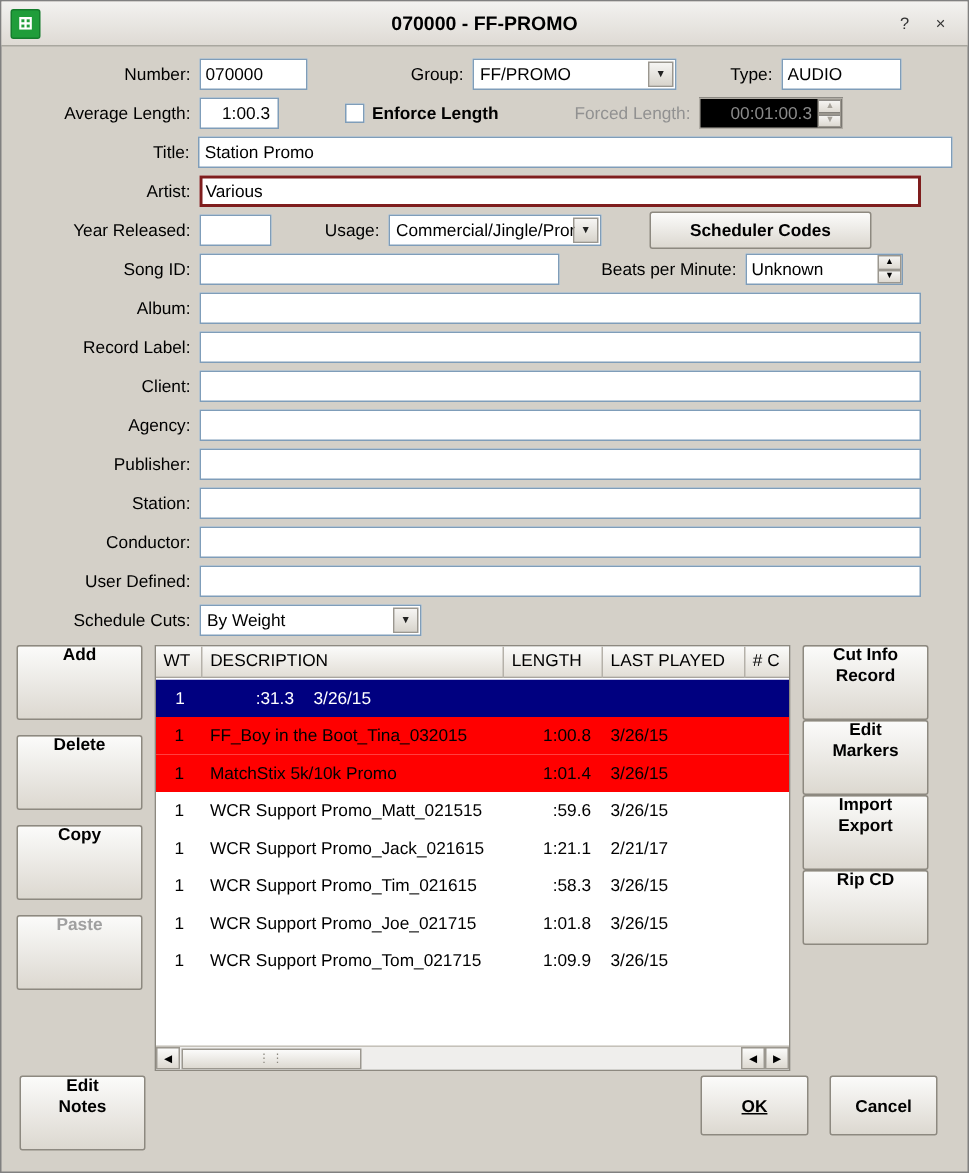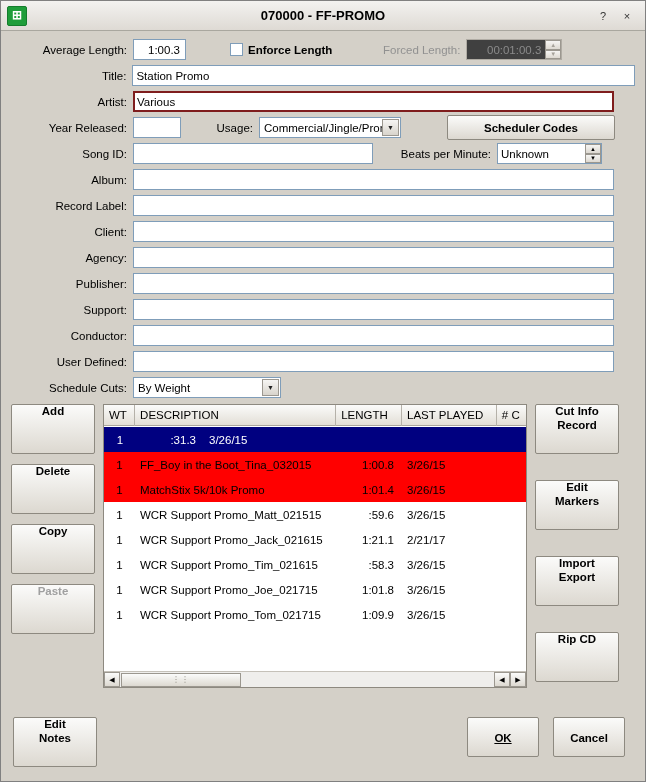--- a/index.html
+++ b/index.html
@@ -90,21 +90,21 @@
     padding: 0 3px;
     color: #000;
     outline: none;
   }
   input.tf.right { text-align: right; padding-right: 5px; }
   input.tf.focused {
     border: 2px solid #7f1d1d;
     padding: 0 2px;
   }
   input.tf.dis {
-    background: #404040;
+    background: #000000;
     color: #8a8a8a;
     border: 1px solid #b0aca4;
   }
   .combo {
     height: 21px;
     border: 1px solid #7f9db9;
     background: #fff;
     display: flex;
     align-items: center;
     position: relative;
@@ -236,21 +236,21 @@
     border: 1px solid #9b978f;
     margin-left: 1px;
     display: flex; align-items: center; justify-content: center;
     letter-spacing: 1px;
     font-size: 8px;
     color: #8d8980;
   }
   .rightbtns {
     display: flex;
     flex-direction: column;
-    gap: 26px;
+    gap: 0;
     width: 84px;
   }
   .rightbtns .btn { height: 50px; }
   
   .bottom {
     position: absolute;
     left: 0; right: 0; bottom: 0;
     height: 72px;
     padding: 0 10px;
   }
@@ -268,20 +268,31 @@
     <div class="app-icon">⊞</div>
     <div class="title-text">070000 - FF-PROMO</div>
     <div class="title-buttons">
       <div class="title-btn">?</div>
       <div class="title-btn">×</div>
     </div>
   </div>
 
   <div class="form">
 
+    <div class="row">
+      <div class="lbl w120">Number:</div>
+      <input class="tf" style="width: 72px;" value="070000">
+      <div class="lbl" style="width:110px">Group:</div>
+      <div class="combo" style="width:136px">
+        <span>FF/PROMO</span>
+        <span class="arrow">▼</span>
+      </div>
+      <div class="lbl" style="width:70px">Type:</div>
+      <input class="tf" style="width: 80px;" value="AUDIO">
+    </div>
 
     <div class="row">
       <div class="lbl w120">Average Length:</div>
       <input class="tf right" style="width: 53px;" value="1:00.3">
       <div style="width:44px"></div>
       <span class="checkbox"></span>
       <span style="font-weight:bold;font-size:11.5px">Enforce Length</span>
       <div class="lbl dis" style="width:120px;margin-left:14px">Forced Length:</div>
       <div style="position:relative;width:96px;height:21px">
         <input class="tf dis right" style="width: 96px; padding-right: 20px;" readonly="" value="00:01:00.3">
@@ -303,21 +314,21 @@
     </div>
 
     <div class="row">
       <div class="lbl w120">Year Released:</div>
       <input class="tf" style="width: 48px;" value="">
       <div class="lbl" style="width:78px">Usage:</div>
       <div class="combo" style="width:142px">
         <span>Commercial/Jingle/Prom</span>
         <span class="arrow">▼</span>
       </div>
-      <div class="btn" style="width:168px;height:25px;line-height:25px;margin-left:46px;font-weight:bold">Scheduler Codes</div>
+      <div class="btn" style="width:148px;height:25px;line-height:25px;margin-left:32px;font-weight:bold">Scheduler Codes</div>
     </div>
 
     <div class="row">
       <div class="lbl w120">Song ID:</div>
       <input class="tf" style="width: 240px;" value="">
       <div class="lbl" style="width:124px">Beats per Minute:</div>
       <div style="position:relative;width:105px;height:21px">
         <input class="tf" style="width: 105px; padding-right: 20px;" value="Unknown">
         <div class="spin">
             <div>▲</div>
@@ -345,21 +356,21 @@
       <div class="lbl w120">Agency:</div>
       <input class="tf" style="width: 481px;" value="">
     </div>
 
     <div class="row">
       <div class="lbl w120">Publisher:</div>
       <input class="tf" style="width: 481px;" value="">
     </div>
 
     <div class="row">
-      <div class="lbl w120">Support:</div>
+      <div class="lbl w120">Station:</div>
       <input class="tf" style="width: 481px;" value="">
     </div>
 
     <div class="row">
       <div class="lbl w120">Conductor:</div>
       <input class="tf" style="width: 481px;" value="">
     </div>
 
     <div class="row">
       <div class="lbl w120">User Defined:</div>

